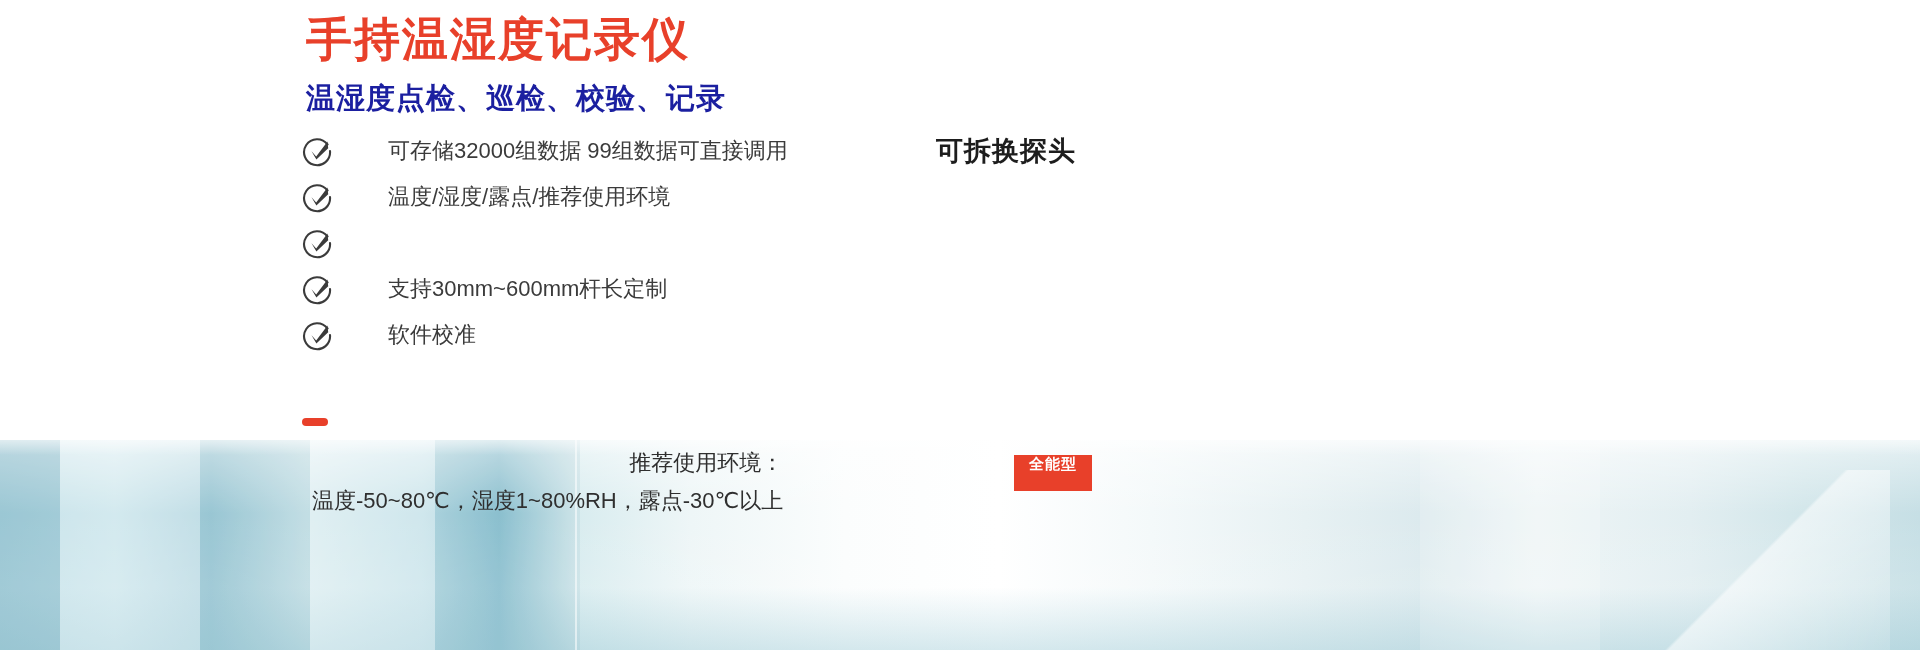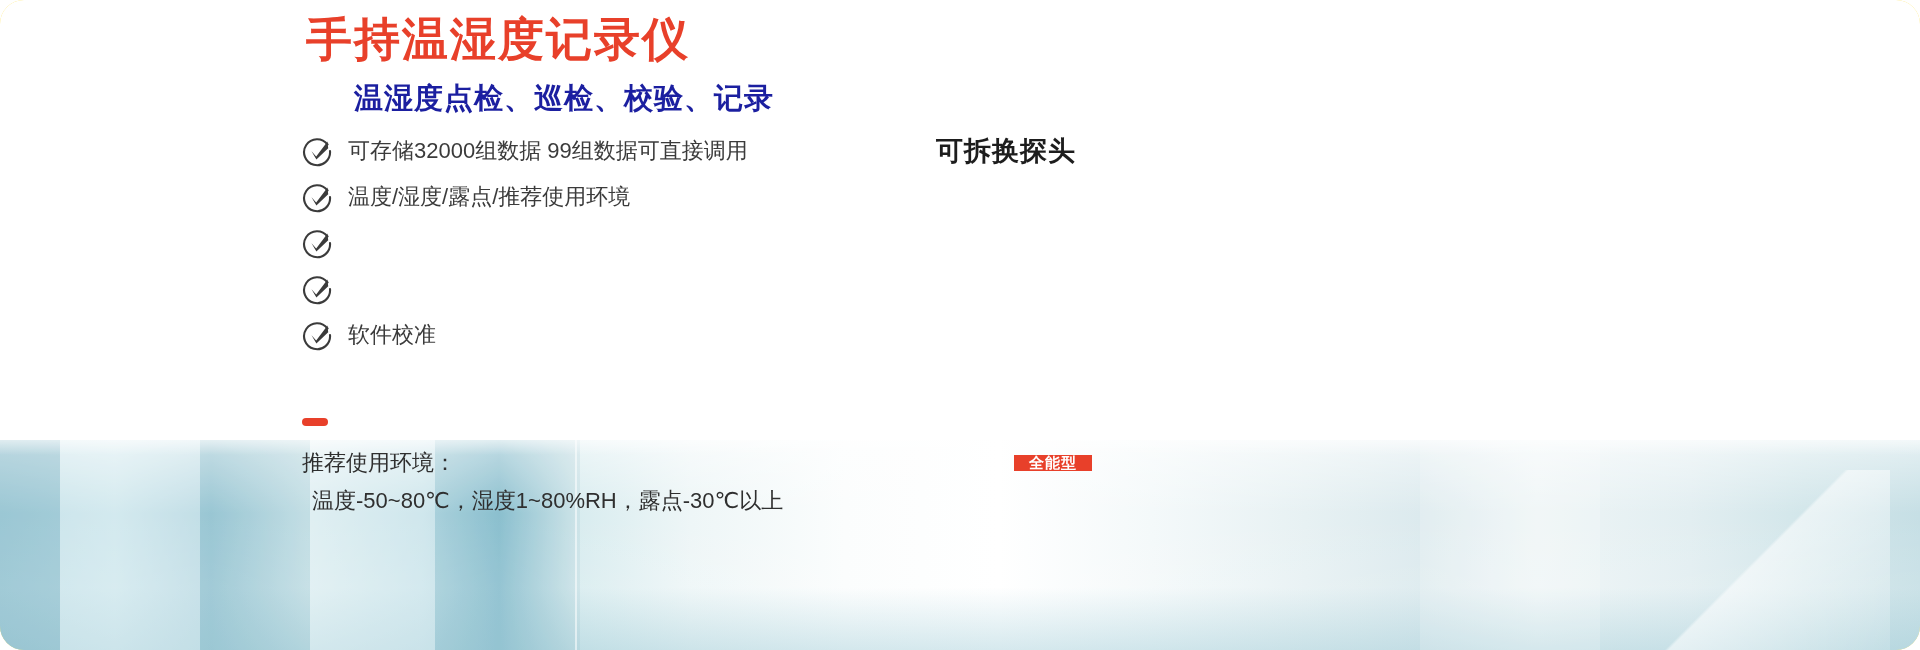--- a/index.html
+++ b/index.html
@@ -1,17 +1,17 @@
 <!DOCTYPE html>
 <html><head>
 <meta charset="utf-8">
 <style>
   html,body{margin:0;padding:0;}
   body{width:1920px;height:650px;overflow:hidden;font-family:"Liberation Sans","DejaVu Sans",sans-serif;background:#ffffff;}
-  #banner{position:relative;width:1920px;height:650px;overflow:hidden;background:#fde047;border-radius:24px;}
+  #banner{position:relative;width:1920px;height:650px;overflow:hidden;background:#fde047;}
 
   
   .bg-top{position:absolute;left:0;top:0;width:1920px;height:440px;background:#ffffff;}
   .bg-bottom{position:absolute;left:0;top:440px;width:1920px;height:210px;
      background:
        linear-gradient(90deg,#a9d3de 0%,#bcdee6 6%,#9fcbd8 11%,#cfe7ec 16%,#b6dae3 22%,#8ec3d2 26%,#d8ecef 30%,
         #eef6f7 36%,#fbfdfd 44%,#ffffff 52%,#f4f9fa 60%,#e7f1f3 68%,#dceaee 74%,#eef5f6 80%,#e2eef1 88%,#d2e6ea 94%,#c6dfe5 100%);
   }
   .bg-bottom:after{content:"";position:absolute;left:0;top:0;width:1920px;height:210px;
      background:
@@ -25,41 +25,41 @@
   .panel-light{position:absolute;top:440px;height:210px;background:rgba(255,255,255,.35);}
   .diag{position:absolute;top:470px;width:230px;height:180px;
      background:linear-gradient(135deg,rgba(255,255,255,0) 45%,rgba(255,255,255,.55) 46%,rgba(255,255,255,.15) 100%);}
 
   
   .text-col{position:absolute;left:0;top:0;width:960px;height:650px;z-index:6;}
 
   .title{position:absolute;left:306px;top:12px;font-size:46px;line-height:54px;font-weight:bold;
      color:#e8402a;letter-spacing:2px;white-space:nowrap;}
   .subtitle{position:absolute;left:306px;top:80px;font-size:29px;line-height:36px;font-weight:bold;
-     color:#1b1fa0;letter-spacing:1px;white-space:nowrap;margin-left:48px;}
+     color:#1b1fa0;letter-spacing:1px;white-space:nowrap;}
 
   .bullets{position:absolute;left:302px;top:128px;}
-  .bullet{display:flex;align-items:center;height:46px;}
+  .bullet{display:flex;align-items:center;height:46px;gap:40px;}
   .bullet .chk{width:32px;height:32px;flex:0 0 32px;margin-right:14px;position:relative;}
   .bullet .chk svg{display:block;}
   .bullet .btxt{font-size:22px;line-height:30px;color:#3b3b3b;white-space:nowrap;font-weight:500;}
 
-  .env{position:absolute;left:302px;top:418px;z-index:6;}
+  .env{position:absolute;left:302px;top:418px;z-index:6;text-align:right;}
   .env .dash{width:26px;height:8px;border-radius:4px;background:#e8402a;margin:0 0 18px 0;}
   .env .env-line{font-size:22px;line-height:38px;color:#2f2f2f;white-space:nowrap;}
   .env .env-line.indent{padding-left:10px;}
 
   
   .product{position:absolute;left:896px;top:0;width:980px;height:650px;z-index:5;}
 
   .probe-label{position:absolute;left:980px;top:133px;font-size:27px;font-weight:bold;color:#1d1d1d;
      white-space:nowrap;letter-spacing:1px;z-index:7;}
 
-  .badge{position:absolute;left:1058px;top:455px;width:78px;height:16px;background:#e8402a;
-     display:flex;align-items:center;justify-content:center;z-index:8;}
+  .badge{position:absolute;left:1058px;top:455px;width:78px;height:36px;background:#e8402a;
+     display:flex;align-items:flex-start;justify-content:center;z-index:8;}
   .badge span{color:#fff;font-size:15px;font-weight:bold;letter-spacing:1px;}
 </style>
 </head>
 <body>
 
 <div id="banner">
 
   <div class="bg-top"></div>
   <div class="bg-bottom"></div>
   <div class="panel-dark" style="left:0;width:60px;"></div>
@@ -108,20 +108,21 @@
         </span>
       </div>
 
       <div class="bullet">
         <span class="chk">
           <svg width="32" height="32" viewBox="0 0 32 32">
             <path d="M25.5 9.5 A13 13 0 1 0 28 16" fill="none" stroke="#3b3b3b" stroke-width="2.1" stroke-linecap="round"></path>
             <path d="M9.5 16.2 L14.2 21.5 L25.5 6.5 L26.2 13.2 L14.4 24.4 Z" fill="#3b3b3b"></path>
           </svg>
         </span>
+        <span class="btxt">支持30mm~600mm杆长定制</span>
       </div>
 
       <div class="bullet">
         <span class="chk">
           <svg width="32" height="32" viewBox="0 0 32 32">
             <path d="M25.5 9.5 A13 13 0 1 0 28 16" fill="none" stroke="#3b3b3b" stroke-width="2.1" stroke-linecap="round"></path>
             <path d="M9.5 16.2 L14.2 21.5 L25.5 6.5 L26.2 13.2 L14.4 24.4 Z" fill="#3b3b3b"></path>
           </svg>
         </span>
         <span class="btxt">软件校准</span>

